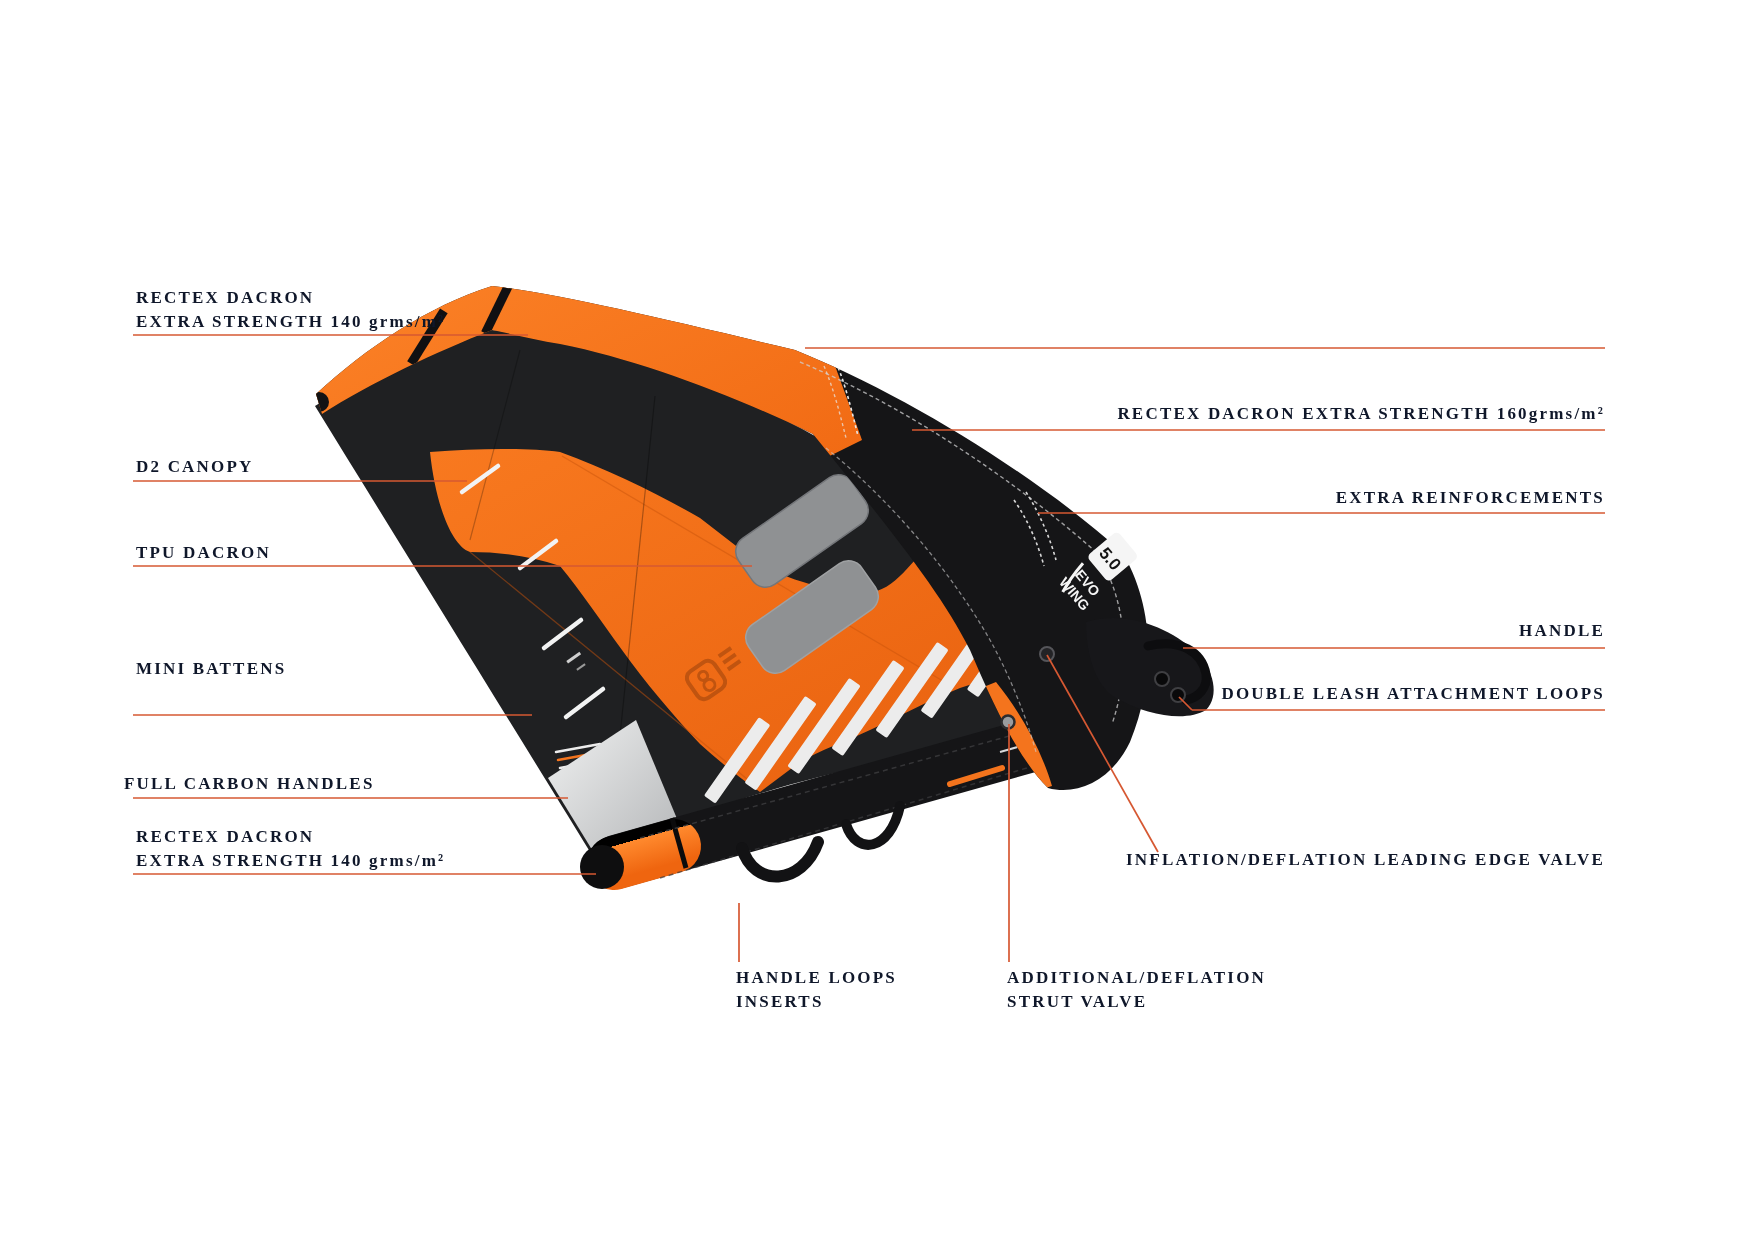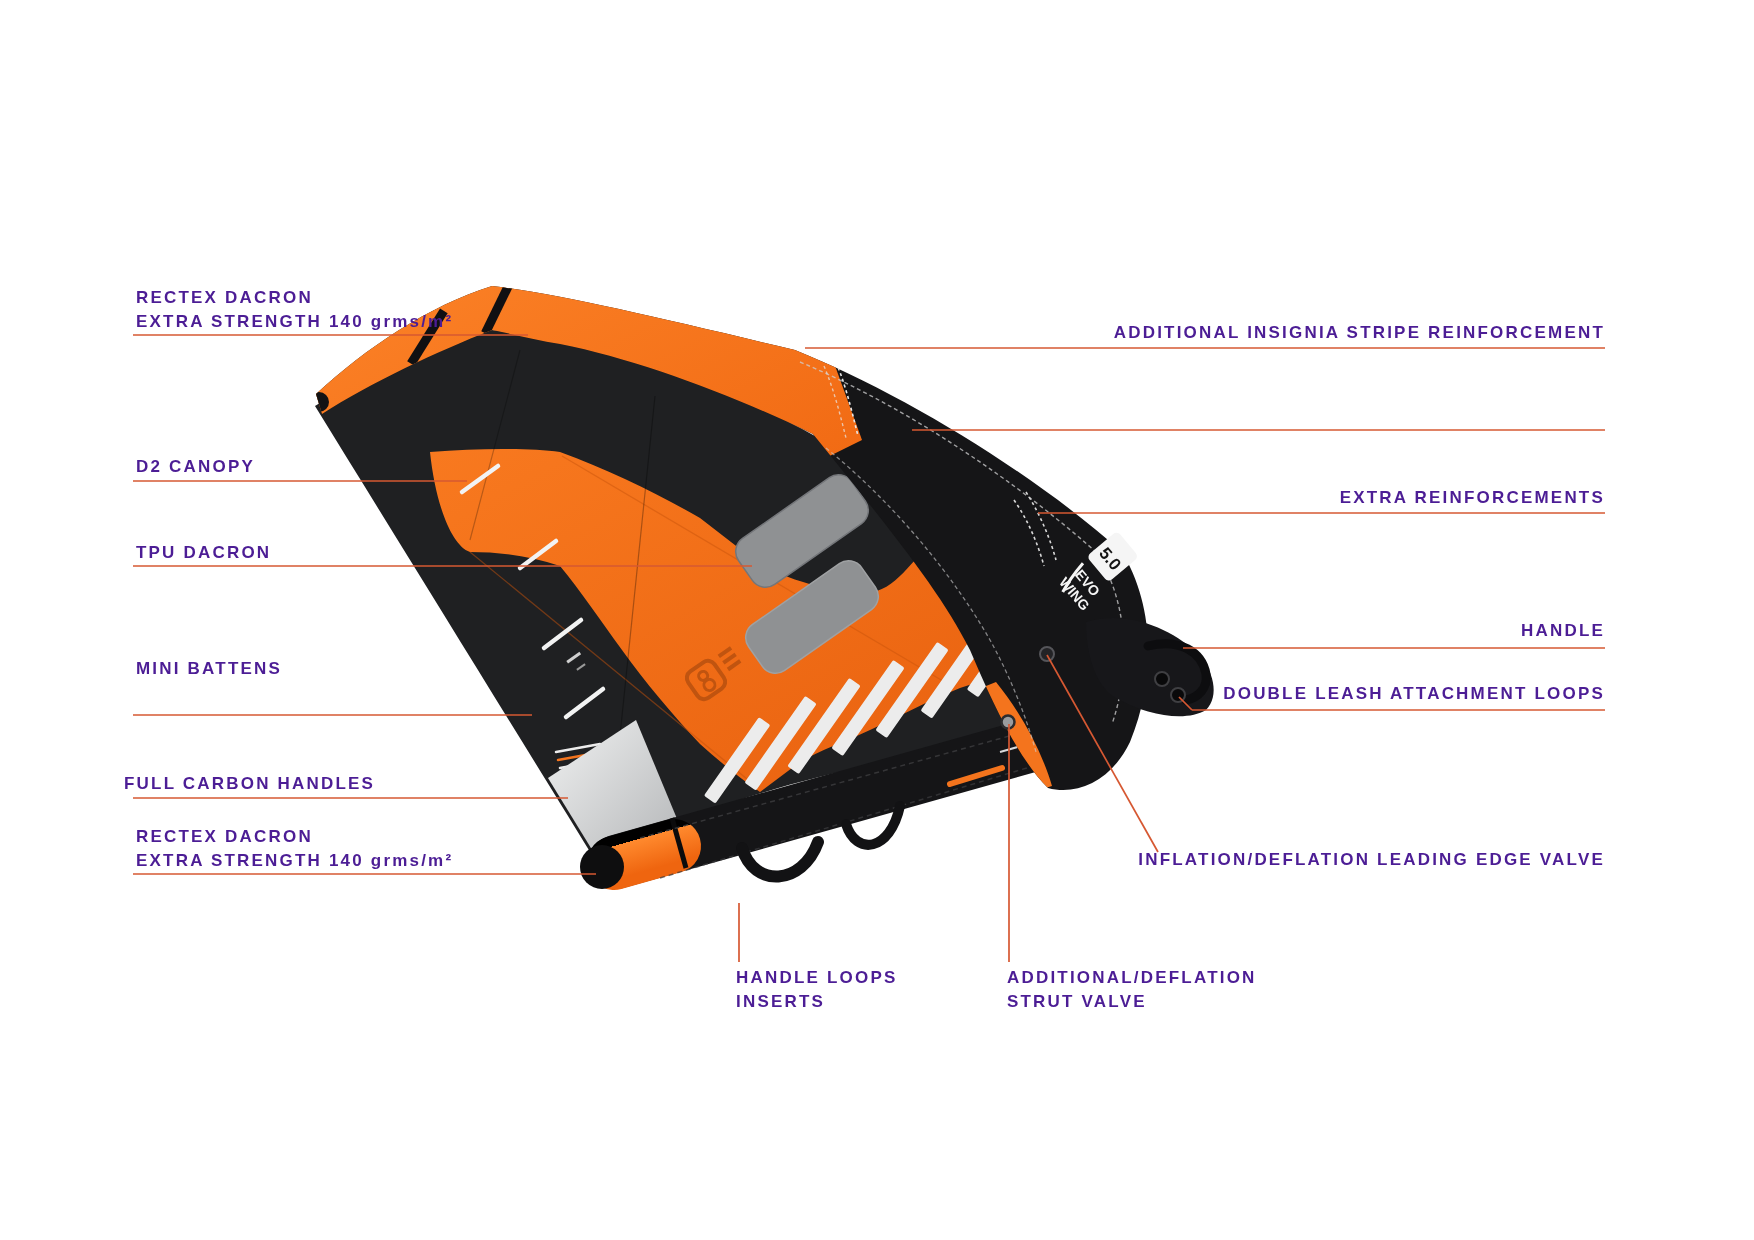--- a/index.html
+++ b/index.html
@@ -1,20 +1,20 @@
 <!DOCTYPE html>
 <html><head>
 <meta charset="utf-8">
 <style>
   html,body{margin:0;padding:0;background:#ffffff;}
   .stage{position:relative;width:1754px;height:1240px;background:#ffffff;overflow:hidden;
          font-family:"Liberation Sans",sans-serif;}
   svg{position:absolute;left:0;top:0;}
   .lbl{position:absolute;font-weight:bold;font-size:17px;line-height:24px;
-       letter-spacing:2.2px;color:#4c1d95;white-space:nowrap;}
+       letter-spacing:2.2px;color:#0f172a;white-space:nowrap;font-family:Liberation Serif, serif;}
   .lbl.right{text-align:right;}
 </style>
 </head>
 <body>
 
 <div class="stage">
 
   <svg width="1754" height="1240" viewBox="0 0 1754 1240">
     <defs>
       <linearGradient id="gOrangeLE" x1="0" y1="0" x2="1" y2="1">
@@ -211,22 +211,22 @@
     <div>MINI BATTENS</div>
   </div>
   <div class="lbl" style="left:124px;top:772px">
     <div>FULL CARBON HANDLES</div>
   </div>
   <div class="lbl" style="left:136px;top:825px">
     <div>RECTEX DACRON</div>
     <div>EXTRA STRENGTH 140 grms/m²</div>
   </div>
 
-  <div class="lbl right" style="right:149px;top:321px">
-    <div>ADDITIONAL INSIGNIA STRIPE REINFORCEMENT</div>
+  <div class="lbl right" style="right:149px;top:402px">
+    <div>RECTEX DACRON EXTRA STRENGTH 160grms/m²</div>
   </div>
   <div class="lbl right" style="right:149px;top:486px">
     <div>EXTRA REINFORCEMENTS</div>
   </div>
   <div class="lbl right" style="right:149px;top:619px">
     <div>HANDLE</div>
   </div>
   <div class="lbl right" style="right:149px;top:682px">
     <div>DOUBLE LEASH ATTACHMENT LOOPS</div>
   </div>

